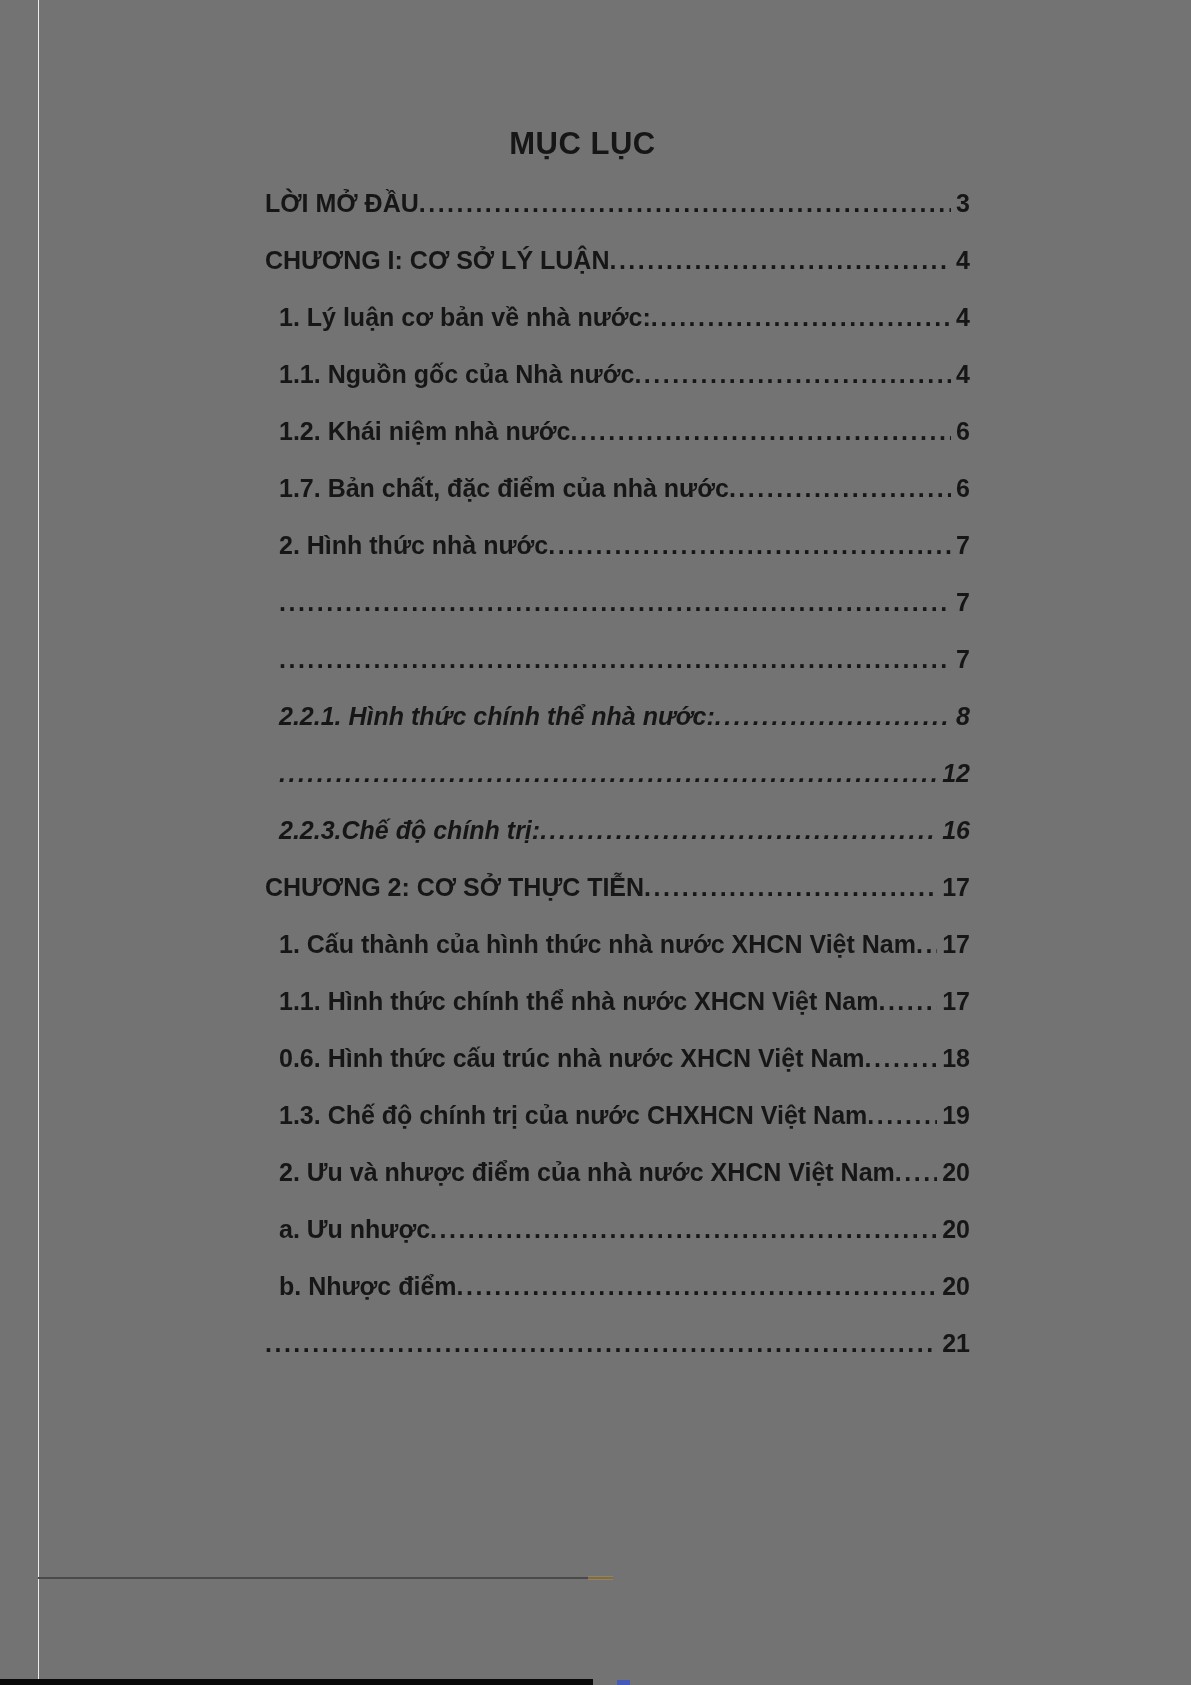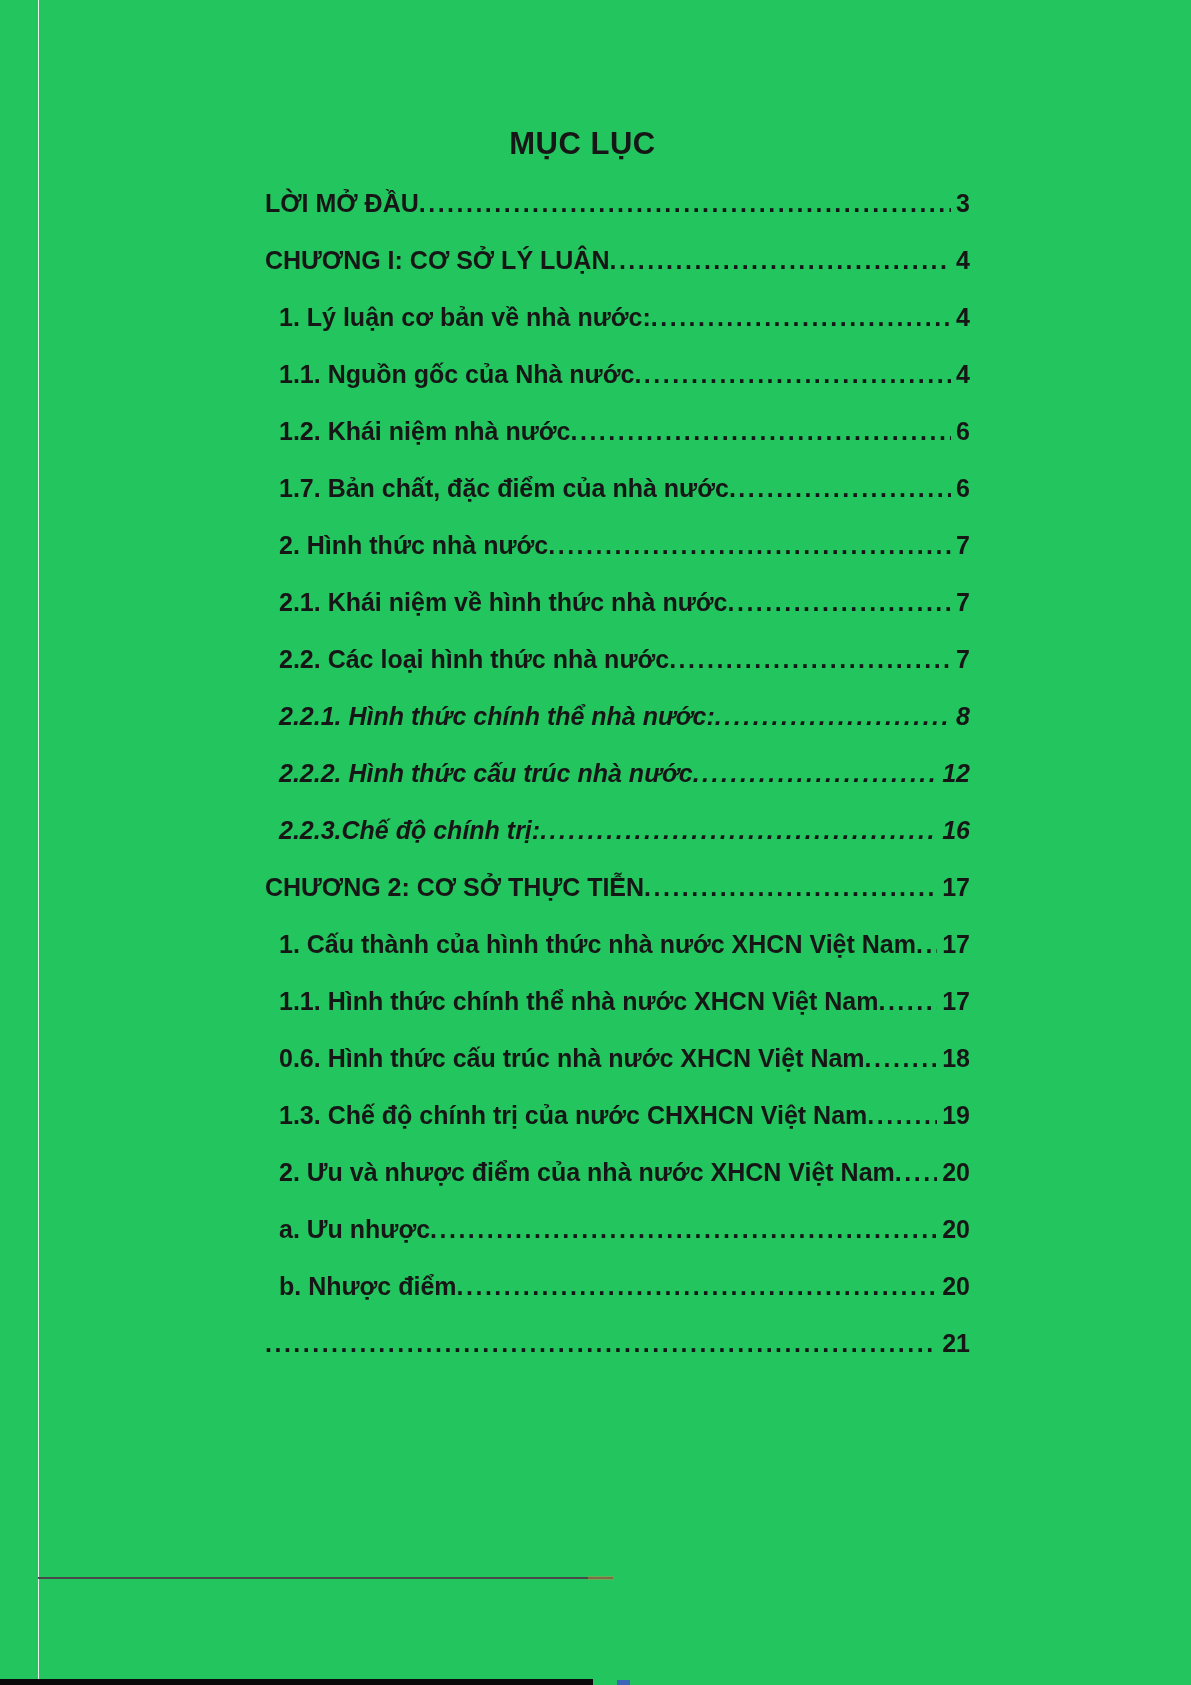--- a/index.html
+++ b/index.html
@@ -1,19 +1,19 @@
 <!DOCTYPE html>
 <html><head>
 <meta charset="utf-8">
 <style>
   html,body{margin:0;padding:0;background:#ffffff;}
   .page{
     position:relative;
     width:1191px;height:1685px;
-    background:#22c55e;
+    background:#737373;
     font-family:"Liberation Sans",sans-serif;
     color:#161616;
     overflow:hidden;
   }
   .left-margin-line{
     position:absolute;left:38px;top:0;bottom:0;width:1px;
     background:#ededed;
   }
   .title{
     position:absolute;left:0;top:126px;width:1191px;
@@ -98,36 +98,33 @@
       <span class="label">1.7. Bản chất, đặc điểm của nhà nước</span>
       <span class="dots">............................................................................................................................................................................................................................</span>
       <span class="pagenum">6</span>
     </div>
       <div class="toc-row l1">
       <span class="label">2. Hình thức nhà nước</span>
       <span class="dots">............................................................................................................................................................................................................................</span>
       <span class="pagenum">7</span>
     </div>
       <div class="toc-row l1">
-      <span class="label">2.1. Khái niệm về hình thức nhà nước</span>
       <span class="dots">............................................................................................................................................................................................................................</span>
       <span class="pagenum">7</span>
     </div>
       <div class="toc-row l1">
-      <span class="label">2.2. Các loại hình thức nhà nước</span>
       <span class="dots">............................................................................................................................................................................................................................</span>
       <span class="pagenum">7</span>
     </div>
       <div class="toc-row l1 it">
       <span class="label">2.2.1. Hình thức chính thể nhà nước:</span>
       <span class="dots">............................................................................................................................................................................................................................</span>
       <span class="pagenum">8</span>
     </div>
       <div class="toc-row l1 it">
-      <span class="label">2.2.2. Hình thức cấu trúc nhà nước</span>
       <span class="dots">............................................................................................................................................................................................................................</span>
       <span class="pagenum">12</span>
     </div>
       <div class="toc-row l1 it">
       <span class="label">2.2.3.Chế độ chính trị:</span>
       <span class="dots">............................................................................................................................................................................................................................</span>
       <span class="pagenum">16</span>
     </div>
       <div class="toc-row">
       <span class="label">CHƯƠNG 2: CƠ SỞ THỰC TIỄN</span>

